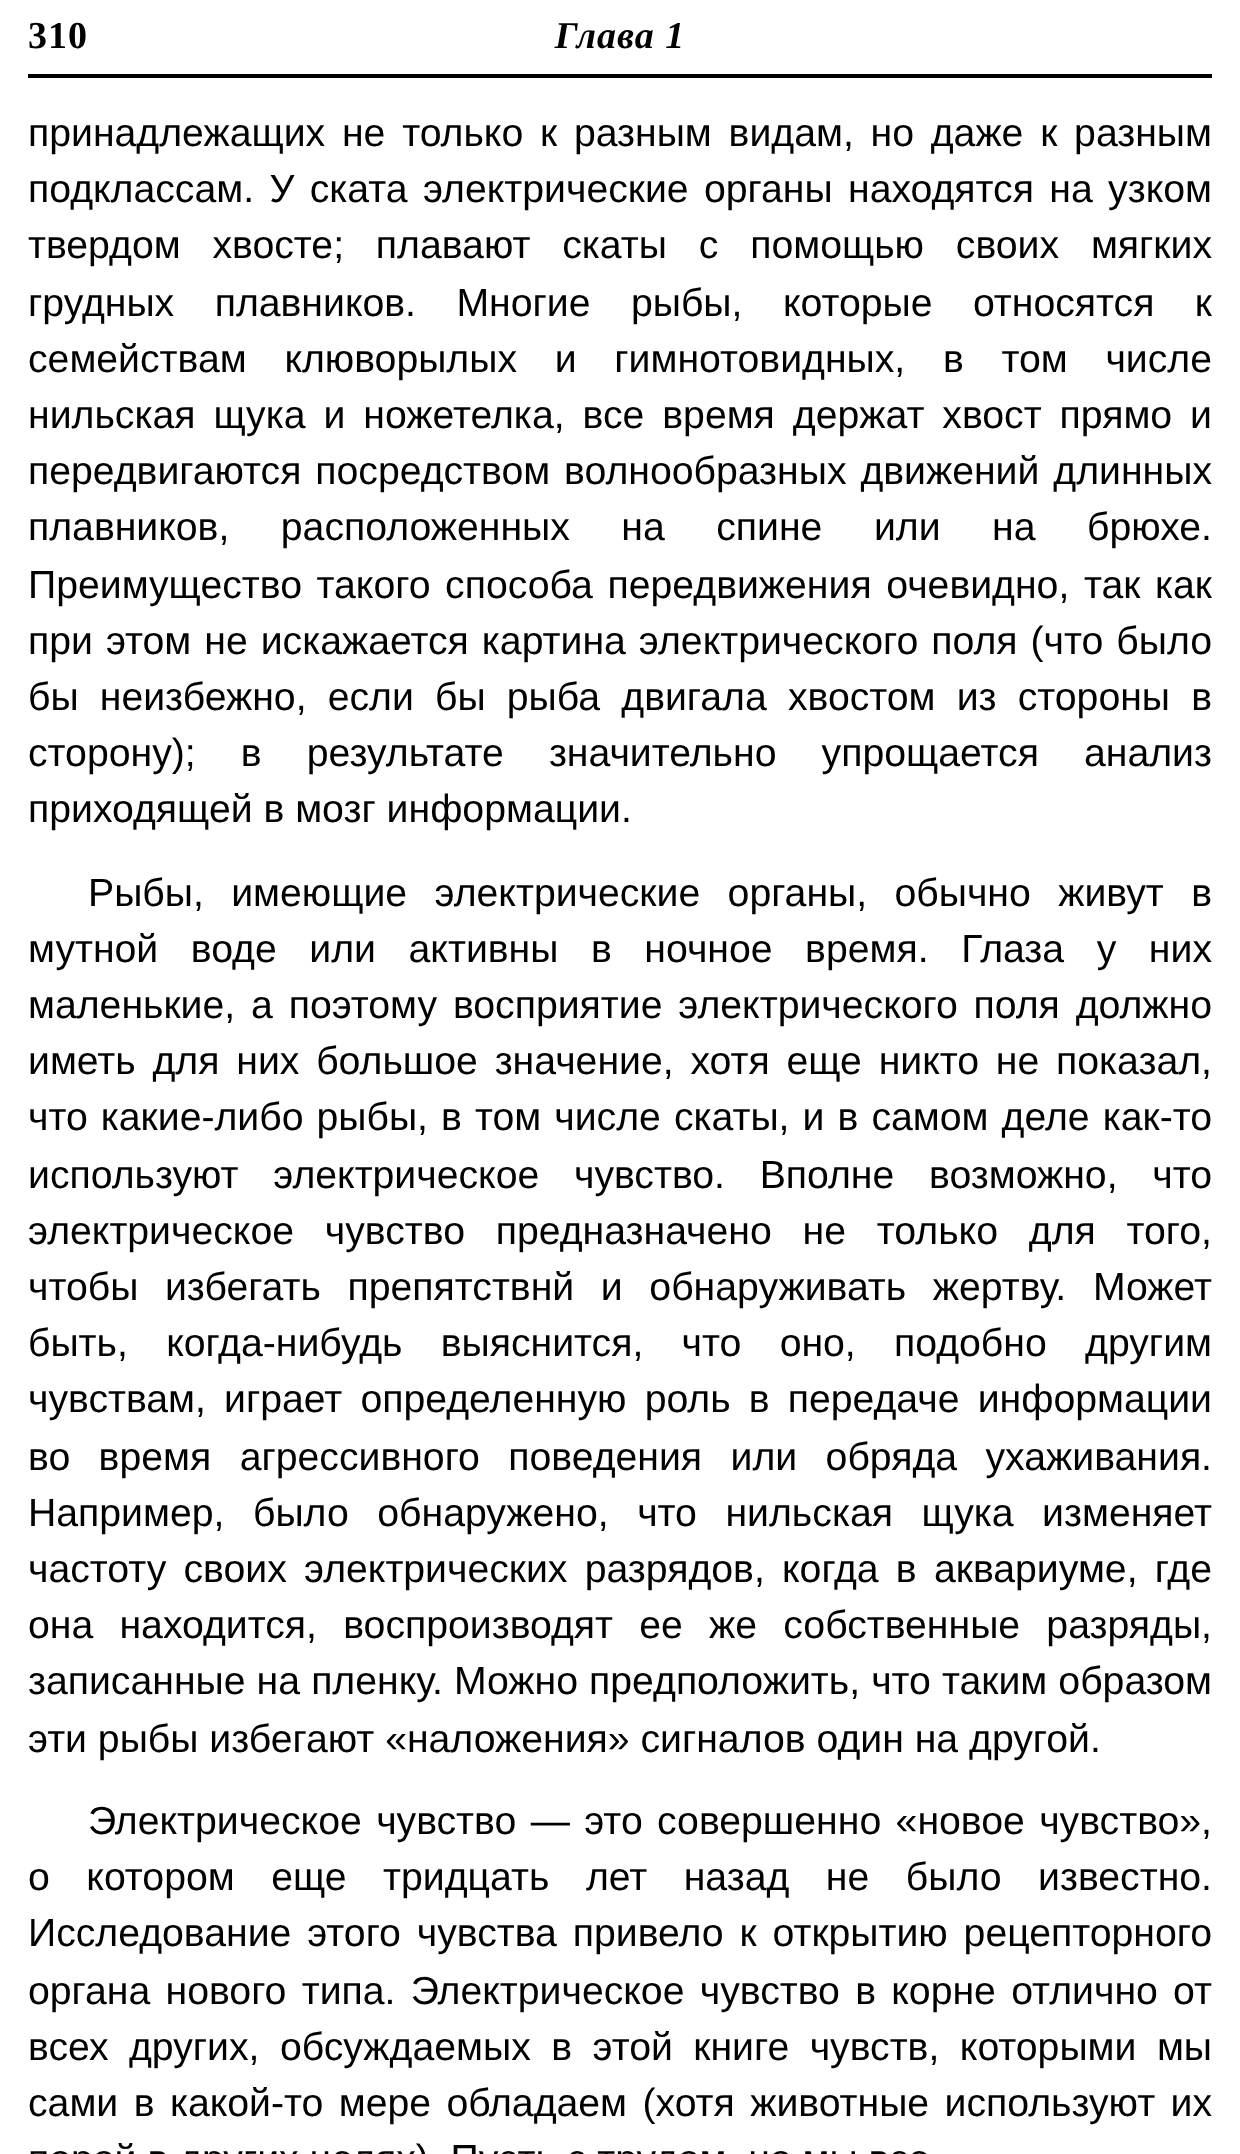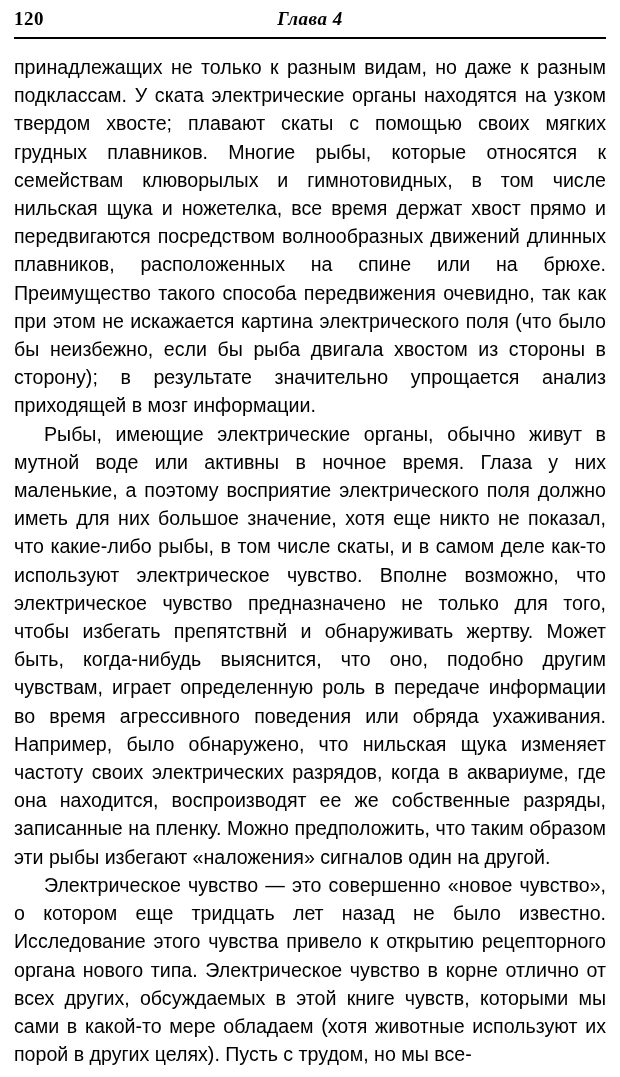--- a/index.html
+++ b/index.html
@@ -59,31 +59,31 @@
     text-align: justify;
     text-justify: inter-word;
     letter-spacing: 0px;
     word-spacing: 0px;
     hyphens: manual;
   }
   .body-text p.indent {
     text-indent: 30px;
   }
   .body-text p + p {
-    margin-top: 0;
+    margin-top: 13px;
   }
 </style>
 </head>
 <body>
 
 <div class="page">
 
   <div class="header">
-    <span class="folio">120</span>
-    <span class="chapter-title">Глава 4</span>
+    <span class="folio">310</span>
+    <span class="chapter-title">Глава 1</span>
   </div>
 
   <hr class="rule">
 
   <div class="body-text">
     <p>принадлежащих не только к разным видам, но даже к разным подклассам. У ската электрические органы находятся на узком твердом хвосте; плавают скаты с помощью своих мягких грудных плавников. Многие рыбы, которые относятся к семействам клюворылых и гимнотовидных, в том числе нильская щука и ножетелка, все время держат хвост прямо и передвигаются посредством волнообразных движений длинных плавников, расположенных на спине или на брюхе. Преимущество такого способа передвижения очевидно, так как при этом не искажается картина электрического поля (что было бы неизбежно, если бы рыба двигала хвостом из стороны в сторону); в результате значительно упрощается анализ приходящей в мозг информации.</p>
     <p class="indent">Рыбы, имеющие электрические органы, обычно живут в мутной воде или активны в ночное время. Глаза у них маленькие, а поэтому восприятие электрического поля должно иметь для них большое значение, хотя еще никто не показал, что какие-либо рыбы, в том числе скаты, и в самом деле как-то используют электрическое чувство. Вполне возможно, что электрическое чувство предназначено не только для того, чтобы избегать препятствнй и обнаруживать жертву. Может быть, когда-нибудь выяснится, что оно, подобно другим чувствам, играет определенную роль в передаче информации во время агрессивного поведения или обряда ухаживания. Например, было обнаружено, что нильская щука изменяет частоту своих электрических разрядов, когда в аквариуме, где она находится, воспроизводят ее же собственные разряды, записанные на пленку. Можно предположить, что таким образом эти рыбы избегают «наложения» сигналов один на другой.</p>
     <p class="indent">Электрическое чувство — это совершенно «новое чувство», о котором еще тридцать лет назад не было известно. Исследование этого чувства привело к открытию рецепторного органа нового типа. Электрическое чувство в корне отлично от всех других, обсуждаемых в этой книге чувств, которыми мы сами в какой-то мере обладаем (хотя животные используют их порой в других целях). Пусть с трудом, но мы все-</p>
   </div>
 

